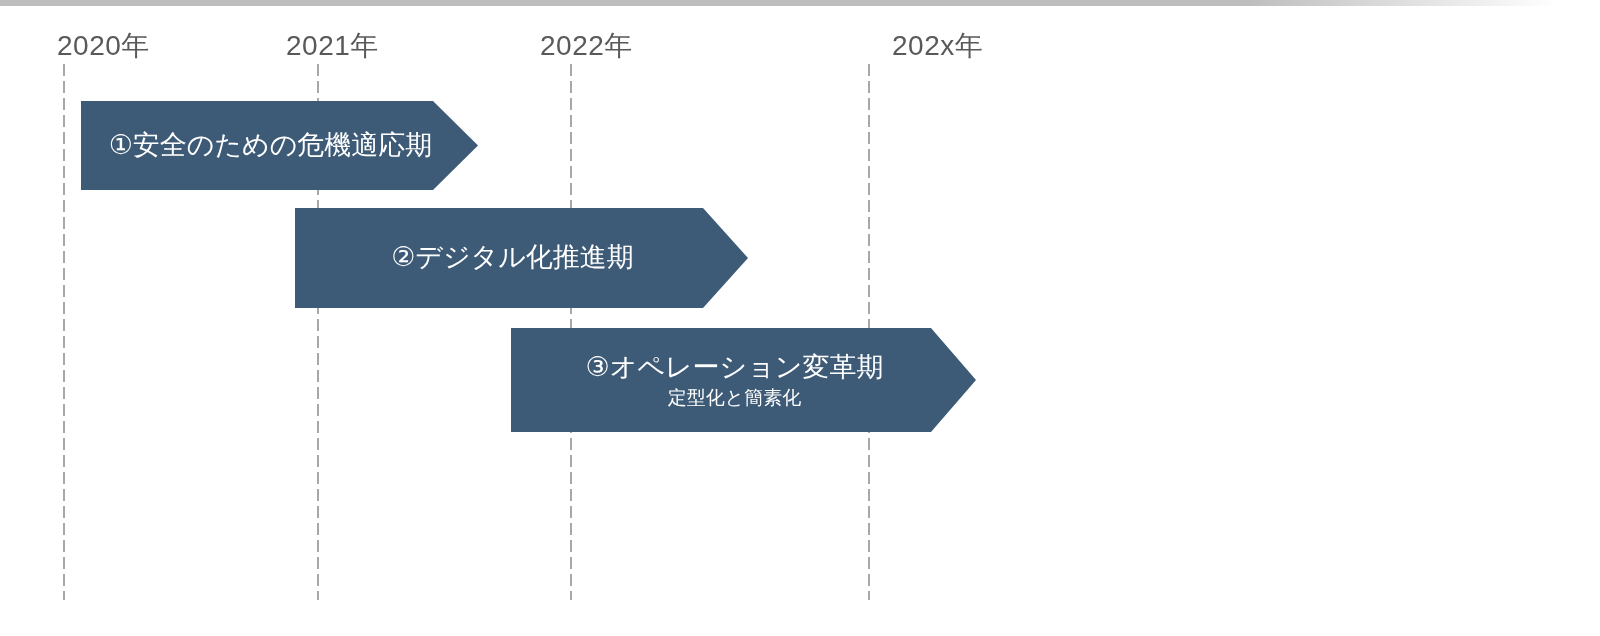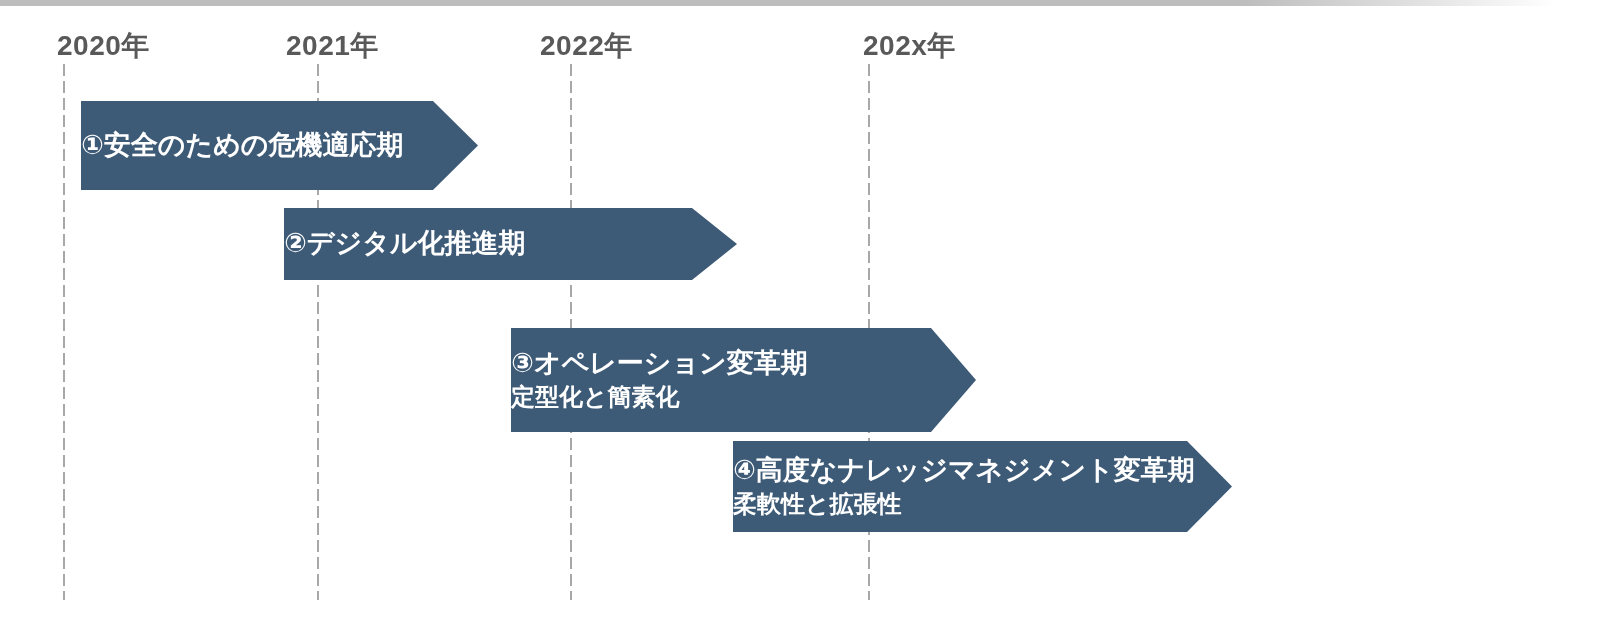--- a/index.html
+++ b/index.html
@@ -1,46 +1,45 @@
 <!DOCTYPE html>
 <html><head>
 <meta charset="utf-8">
 <style>
   html,body{margin:0;padding:0;background:#ffffff;}
   .canvas{
     position:relative;width:1600px;height:636px;background:#ffffff;overflow:hidden;
     font-family:"Liberation Sans","DejaVu Sans",sans-serif;
-    font-weight:bold;
   }
   .topbar{
     position:absolute;left:0;top:0;width:1557px;height:6px;
     background:linear-gradient(to right,#bdbdbd 0%,#bdbdbd 80%,rgba(189,189,189,0) 100%);
   }
   .year{
     position:absolute;top:27px;font-size:28px;color:#595959;
     white-space:nowrap;letter-spacing:0.5px;
   }
-  .y1{left:57px}.y2{left:286px}.y3{left:540px}.y4{left:863px}
+  .y1{left:57px}.y2{left:286px}.y3{left:540px}.y4{left:892px}
   .grid{
     position:absolute;top:64px;width:2px;height:536px;
     background:repeating-linear-gradient(to bottom,#a8a8a8 0,#a8a8a8 12px,transparent 12px,transparent 17px);
   }
   .g1{left:63px}.g2{left:317px}.g3{left:570px}.g4{left:868px}
   .arrow{
     position:absolute;background:#3d5a76;color:#ffffff;
     clip-path:polygon(0 0,calc(100% - 45px) 0,100% 50%,calc(100% - 45px) 100%,0 100%);
-    display:flex;flex-direction:column;align-items:flex-start;justify-content:center;
+    display:flex;flex-direction:column;align-items:center;justify-content:center;
     padding-right:18px;box-sizing:border-box;
   }
   .a1{left:81px;top:101px;width:397px;height:89px}
-  .a2{left:284px;top:208px;width:453px;height:72px}
+  .a2{left:295px;top:208px;width:453px;height:100px}
   .a3{left:511px;top:328px;width:465px;height:104px}
   .a4{left:733px;top:441px;width:499px;height:91px}
   .phase-title{font-size:27px;line-height:1.3;white-space:nowrap}
-  .phase-sub{font-size:24px;line-height:1.35;white-space:nowrap}
+  .phase-sub{font-size:19px;line-height:1.35;white-space:nowrap}
 </style>
 </head>
 <body>
 
 <div class="canvas">
 
   <div class="topbar"></div>
 
   <div class="year y1">2020年</div>
   <div class="year y2">2021年</div>
@@ -58,18 +57,14 @@
 
   <div class="arrow a2">
     <div class="phase-title">②デジタル化推進期</div>
   </div>
 
   <div class="arrow a3">
     <div class="phase-title">③オペレーション変革期</div>
     <div class="phase-sub">定型化と簡素化</div>
   </div>
 
-  <div class="arrow a4">
-    <div class="phase-title">④高度なナレッジマネジメント変革期</div>
-    <div class="phase-sub">柔軟性と拡張性</div>
-  </div>
 
 </div>
 
 </body></html>

